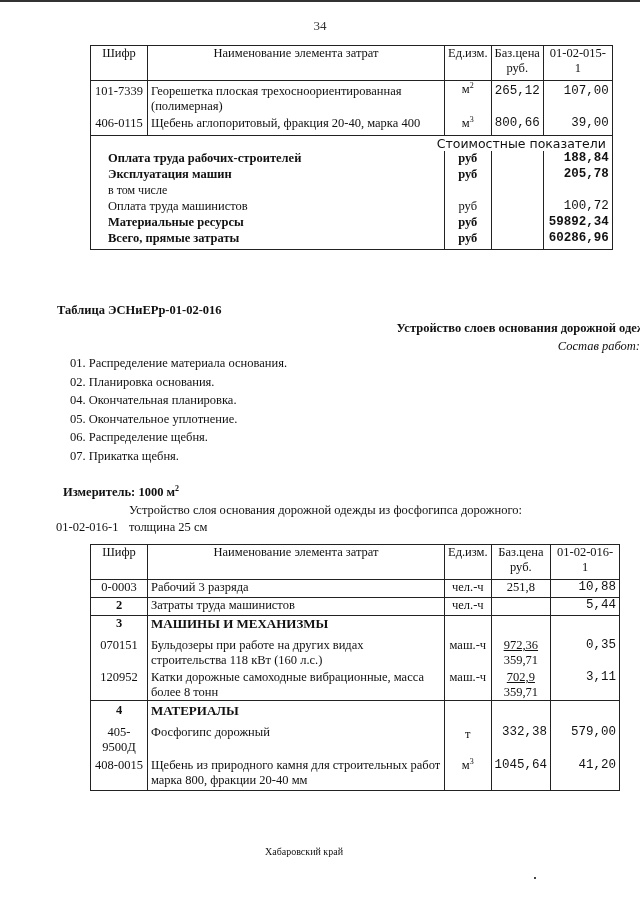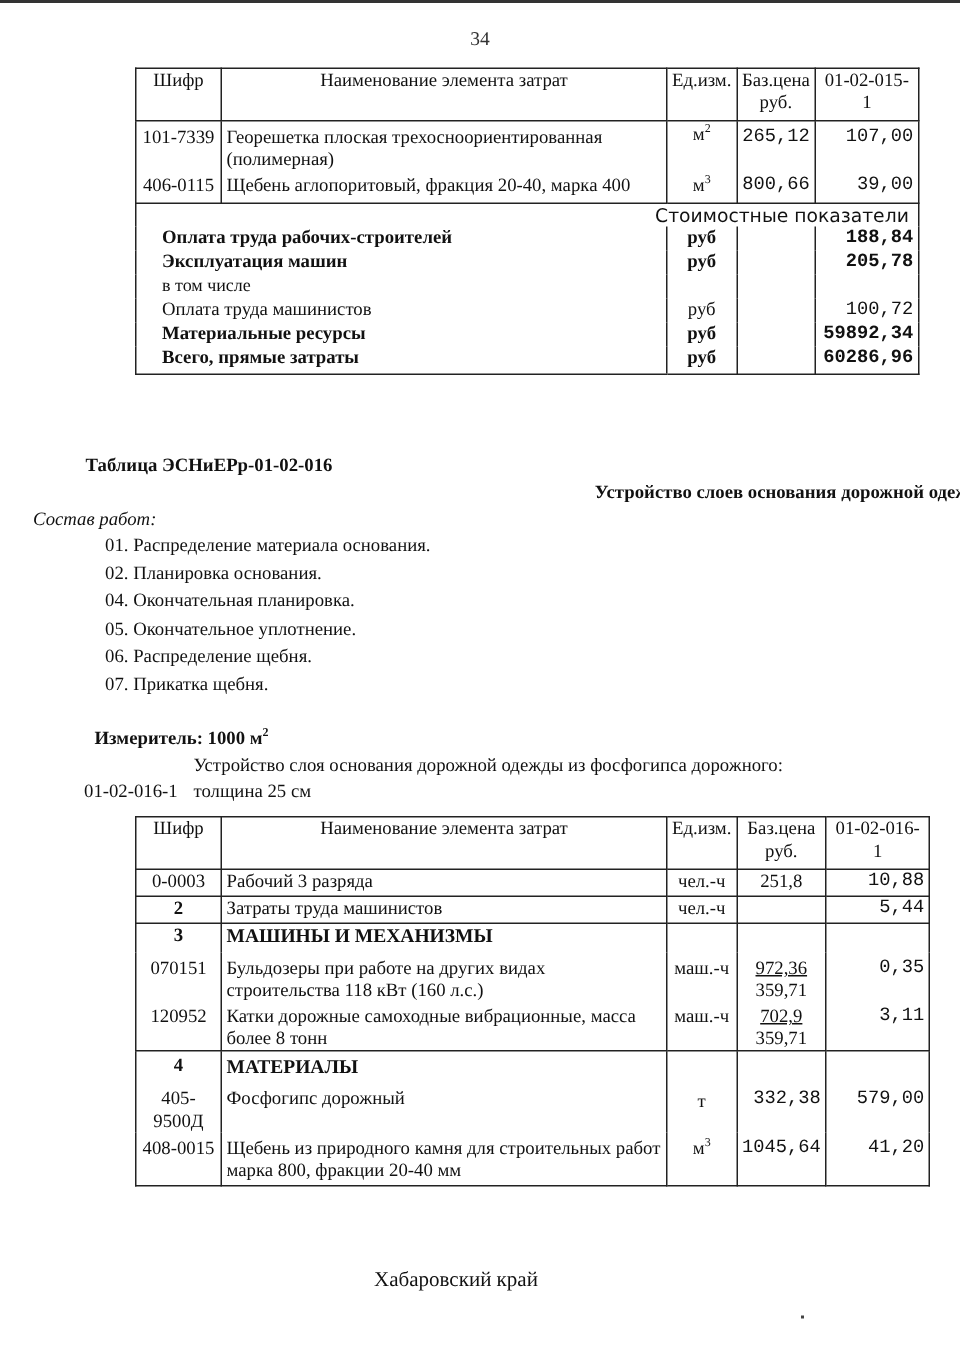--- a/index.html
+++ b/index.html
@@ -14,21 +14,21 @@
   table.t td { border: 1px solid #222; padding: 0 3px; vertical-align: top; line-height: 15px; font-size: 12.5px; }
   .c1 { width: 57px; } .c2 { width: 297px; } .c3 { width: 42px; } .c4 { width: 49px; } .c5 { width: 69px; }
   .center { text-align: center; } .right { text-align: right; font-family: Liberation Mono, monospace; }
   .bold { font-weight: bold; }
   .hdr td { height: 34px; vertical-align: middle; }
   .sans-small { font-family: "DejaVu Sans", "Liberation Sans", sans-serif; font-size: 9.5px; text-align: right; }
   .nob { border-top: none !important; border-bottom: none !important; }
   .u { text-decoration: underline; }
   sup { font-size: 8px; line-height: 0; }
   .txt { position: absolute; font-size: 12.5px; line-height: 16px; }
-  .footer { position: absolute; top: 846px; left: 0; width: 608px; text-align: center; font-size: 14px; }
+  .footer { position: absolute; top: 846px; left: 0; width: 608px; text-align: center; font-size: 10px; }
   .dot { position: absolute; left: 534px; top: 877px; width: 2px; height: 2px; background: #444; }
 </style>
 </head>
 <body>
 
 <div class="topline"></div>
 <div class="page-num">34</div>
 
 <table class="t" style="top:45px;">
   <colgroup>
@@ -97,21 +97,21 @@
     <td colspan="2" class="bold" style="border-top:none;border-right:none;padding-left:17px;height:18px">Всего, прямые затраты</td>
     <td class="center bold" style="border-top:none">руб</td>
     <td style="border-top:none"></td>
     <td class="right bold" style="border-top:none">60286,96</td>
   </tr>
 </tbody>
   </table>
 
 <div class="txt bold" style="left:57px; top:302px;">Таблица  ЭСНиЕРр-01-02-016</div>
 <div class="txt bold" style="left:0; width:640px; text-align:right; top:320px; padding-left:22px; box-sizing:border-box;margin-left:22px;">Устройство слоев основания дорожной одежды</div>
-<div class="txt" style="left:0; width:640px; text-align:left; top:338px; font-style:italic; padding-left:22px; box-sizing:border-box;">Состав работ:</div>
+<div class="txt" style="left:0; width:640px; text-align:right; top:338px; font-style:italic; padding-left:22px; box-sizing:border-box;">Состав работ:</div>
 <div class="txt" style="left:70px; top:355px;">
   <div style="height:18.5px">01. Распределение материала основания.</div>
   <div style="height:18.5px">02. Планировка основания.</div>
   <div style="height:18.5px">04. Окончательная планировка.</div>
   <div style="height:18.5px">05. Окончательное уплотнение.</div>
   <div style="height:18.5px">06. Распределение щебня.</div>
   <div style="height:18.5px">07. Прикатка щебня.</div>
 </div>
 <div class="txt bold" style="left:63px; top:484px;"><span>Измеритель: 1000 м</span><sup>2</sup></div>
 <div class="txt" style="left:129px; top:502px;">Устройство слоя основания дорожной одежды из фосфогипса дорожного:</div>

